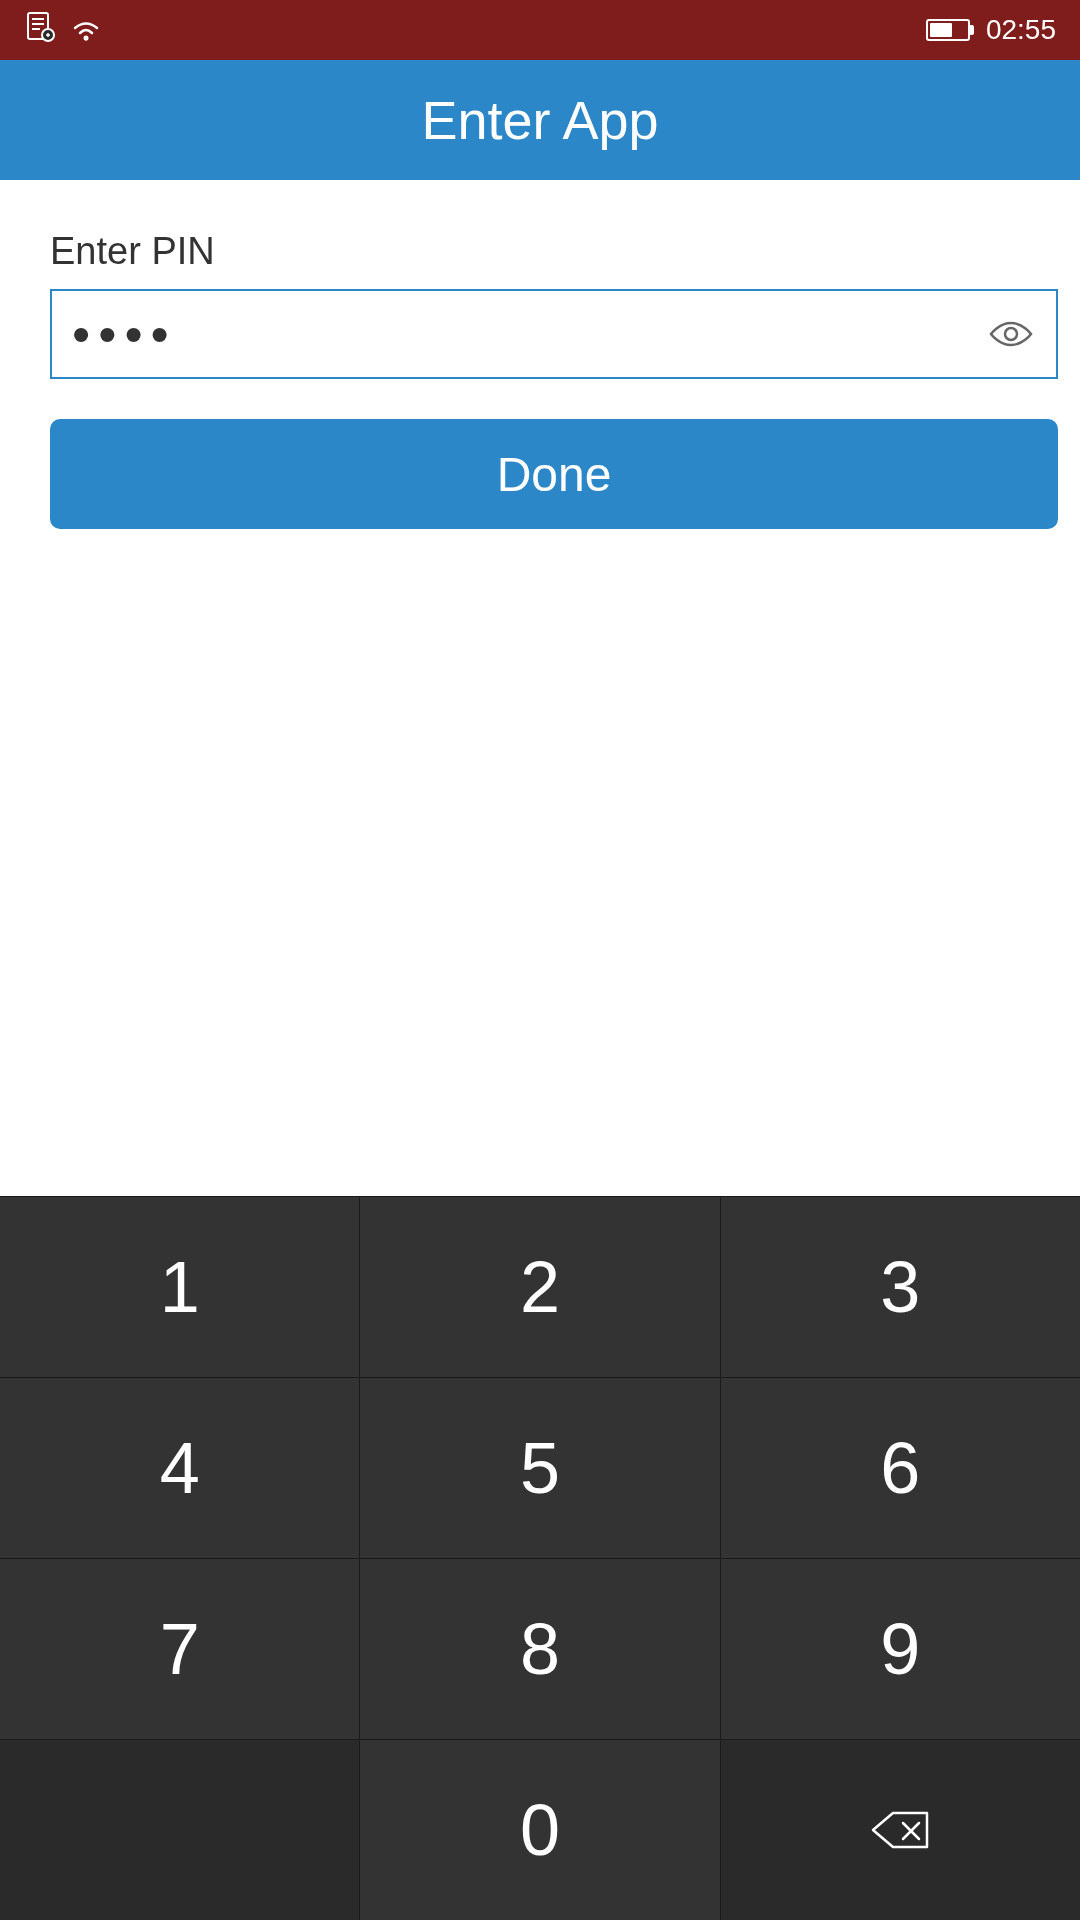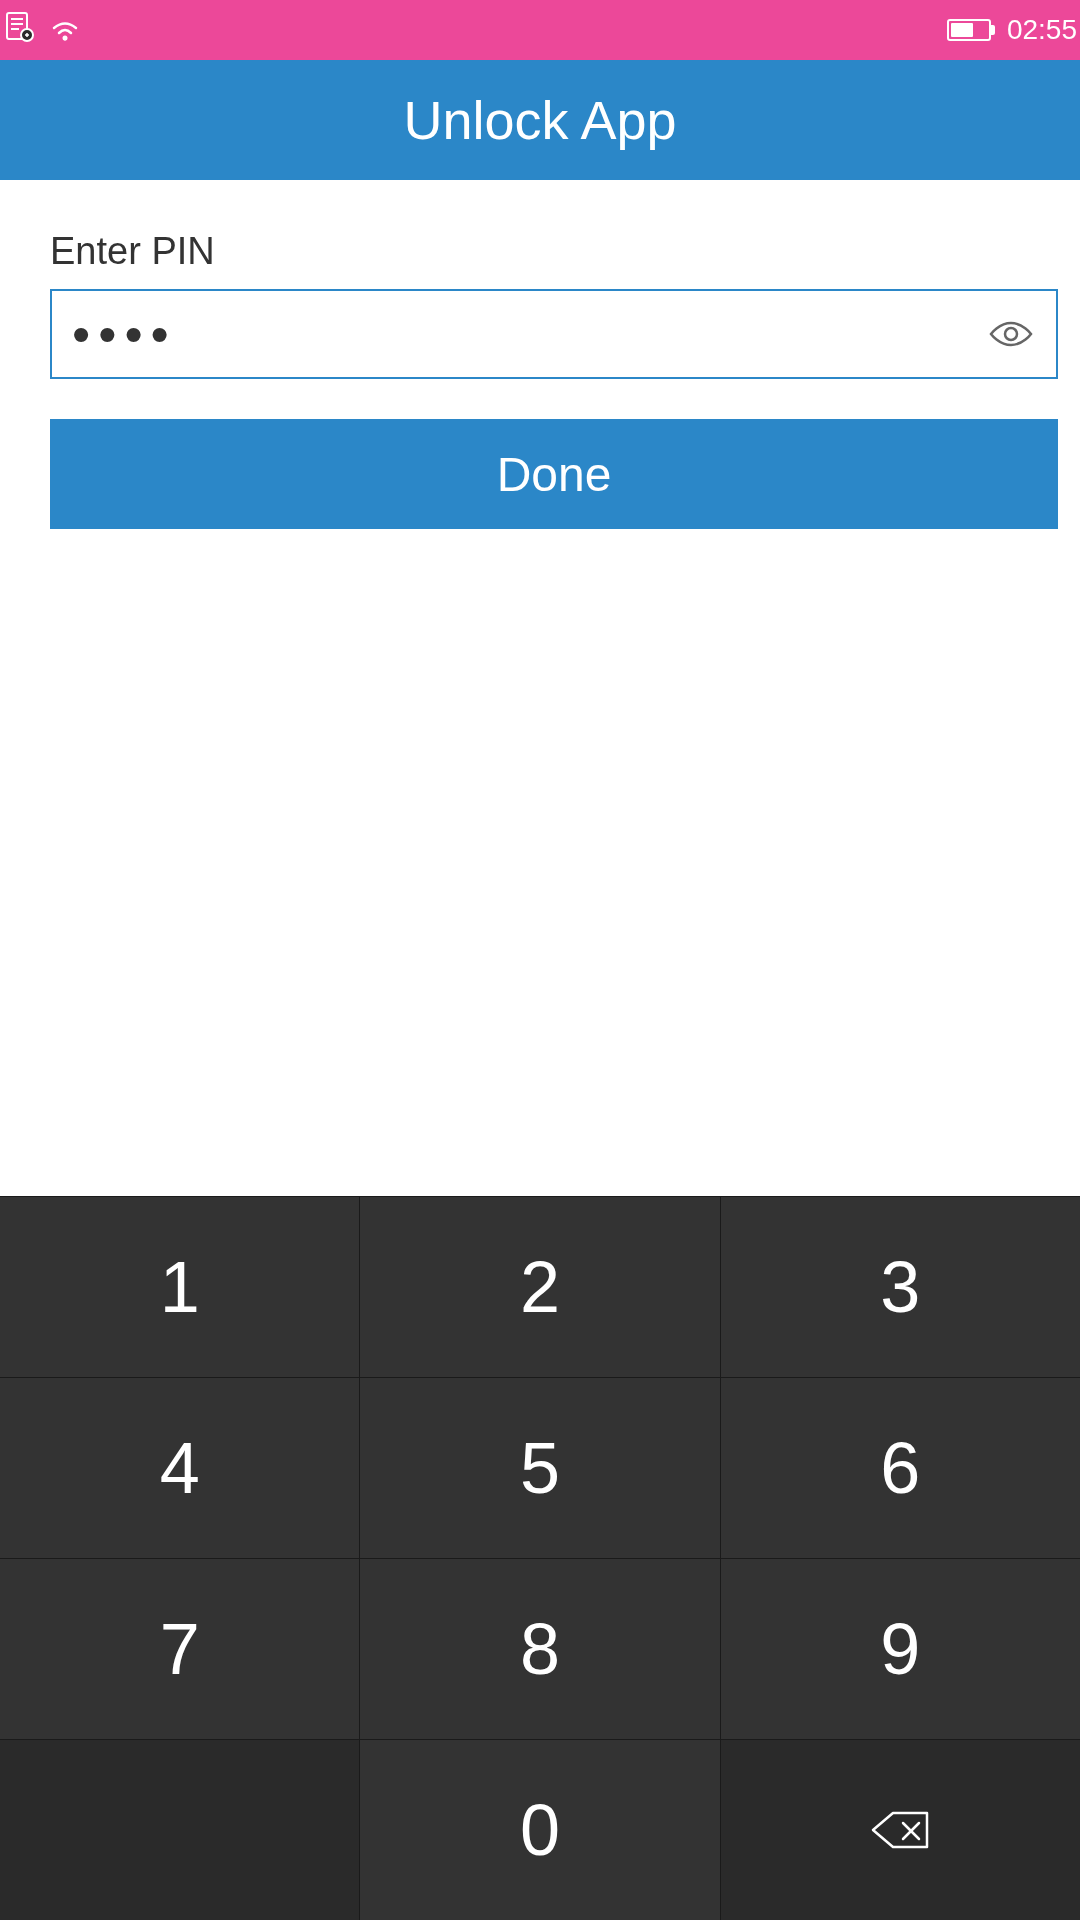--- a/index.html
+++ b/index.html
@@ -10,26 +10,26 @@
       height: 1920px;
       background: #ffffff;
       font-family: 'Segoe UI', Arial, sans-serif;
       display: flex;
       flex-direction: column;
       overflow: hidden;
     }
 
     
     #status-bar {
-      background: #ec4899;
+      background: #7f1d1d;
       height: 60px;
       display: flex;
       align-items: center;
       justify-content: space-between;
-      padding: 0 3px;
+      padding: 0 24px;
       flex-shrink: 0;
     }
 
     .status-left {
       display: flex;
       align-items: center;
       gap: 12px;
     }
 
     .status-icon {
@@ -154,21 +154,21 @@
 
     #done-button {
       background: #2B87C8;
       color: #ffffff;
       border: none;
       height: 110px;
       font-size: 48px;
       font-weight: 300;
       cursor: pointer;
       width: 100%;
-      border-radius: 0;
+      border-radius: 10px;
     }
 
     
     #keyboard {
       background: #2a2a2a;
       flex-shrink: 0;
     }
 
     .keyboard-row {
       display: flex;
@@ -232,21 +232,21 @@
     <div class="battery-icon">
       <div class="battery-body">
         <div class="battery-fill"></div>
       </div>
     </div>
     <span class="status-time">02:55</span>
   </div>
 </div>
 
 <div id="header">
-  <h1 id="page-title">Unlock App</h1>
+  <h1 id="page-title">Enter App</h1>
 </div>
 
 <div id="main-content">
   <label id="pin-label">Enter PIN</label>
 
   <div id="pin-input-wrapper">
     <span id="pin-input-dots">••••</span>
     <div id="eye-icon">
       <svg class="eye-svg" viewBox="0 0 44 30" fill="none" xmlns="http://www.w3.org/2000/svg">
         <path d="M22 4 C10 4 2 15 2 15 C2 15 10 26 22 26 C34 26 42 15 42 15 C42 15 34 4 22 4Z" stroke="#666666" stroke-width="2.5" fill="none"></path>

